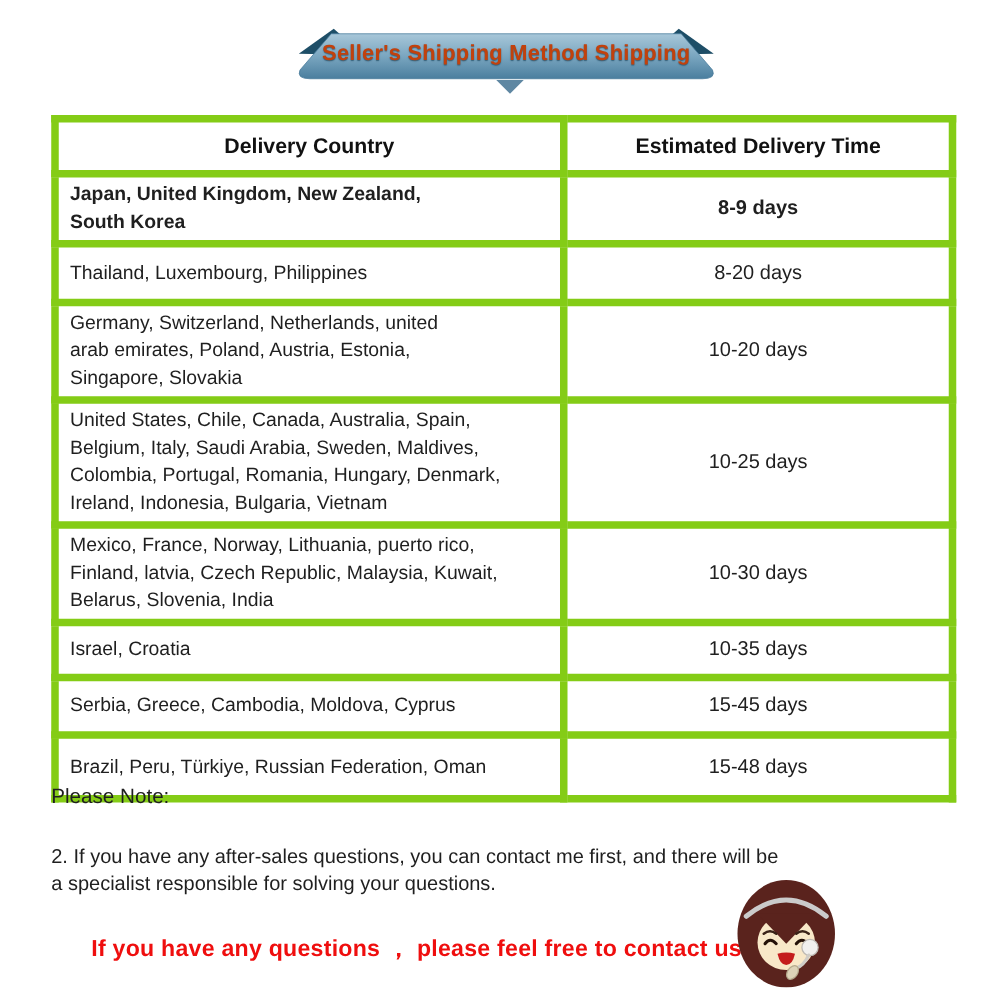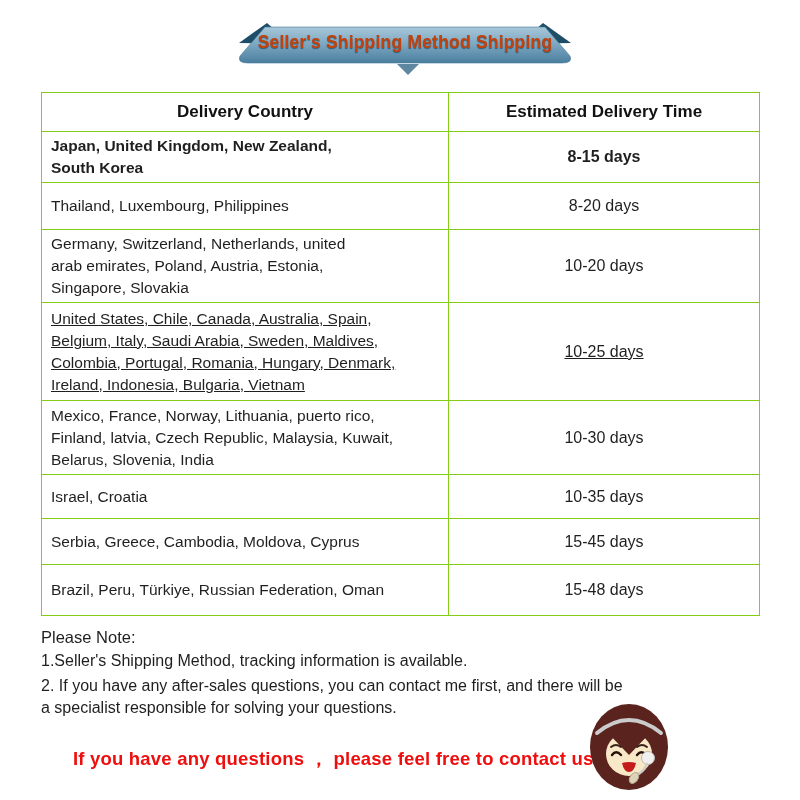--- a/index.html
+++ b/index.html
@@ -21,36 +21,36 @@
     position:absolute;left:397px;top:64px;width:0;height:0;
     border-left:11px solid transparent;border-right:11px solid transparent;
     border-top:11px solid #5f87a2;
   }
   
   .ship-table{
     position:absolute;left:41px;top:92px;width:718px;
     border-collapse:collapse;table-layout:fixed;
   }
   .ship-table th,.ship-table td{
-    border:1px solid #84cc16;vertical-align:middle;
+    border:6px solid #84cc16;vertical-align:middle;
   }
   .ship-table th{
     height:36px;font-size:17px;font-weight:bold;text-align:center;color:#111;
   }
   .cell-countries{
     font-size:15.5px;line-height:22px;padding:3px 4px 3px 9px;
     white-space:pre-line;color:#1f1f1f;
   }
   .cell-time{
     font-size:16px;text-align:center;color:#1f1f1f;
   }
   tbody tr:nth-child(1){height:50px;font-weight:bold;}
   tbody tr:nth-child(2){height:47px;}
   tbody tr:nth-child(3){height:72px;}
-  tbody tr:nth-child(4){height:98px;text-decoration:underline;}
+  tbody tr:nth-child(4){height:98px;}
   tbody tr:nth-child(5){height:74px;}
   tbody tr:nth-child(6){height:44px;}
   tbody tr:nth-child(7){height:46px;}
   tbody tr:nth-child(8){height:51px;}
   
   .please-note{position:absolute;left:41px;top:618px;font-size:16.5px;margin-top:10px;}
   .note-1{position:absolute;left:41px;top:652px;font-size:16px;}
   .note-2{position:absolute;left:41px;top:675px;font-size:16px;line-height:22px;white-space:pre-line;}
   
   .contact-msg{
@@ -89,21 +89,21 @@
     <thead>
       <tr>
         <th>Delivery Country</th>
         <th>Estimated Delivery Time</th>
       </tr>
     </thead>
     <tbody>
       <tr>
         <td class="cell-countries">Japan, United Kingdom, New Zealand,
 South Korea</td>
-        <td class="cell-time">8-15 days</td>
+        <td class="cell-time">8-9 days</td>
       </tr>
       <tr>
         <td class="cell-countries">Thailand, Luxembourg, Philippines</td>
         <td class="cell-time">8-20 days</td>
       </tr>
       <tr>
         <td class="cell-countries">Germany, Switzerland, Netherlands, united
 arab emirates, Poland, Austria, Estonia,
 Singapore, Slovakia</td>
         <td class="cell-time">10-20 days</td>
@@ -130,21 +130,20 @@
         <td class="cell-time">15-45 days</td>
       </tr>
       <tr>
         <td class="cell-countries">Brazil, Peru, Türkiye, Russian Federation, Oman</td>
         <td class="cell-time">15-48 days</td>
       </tr>
     </tbody>
   </table>
 
   <div class="please-note">Please Note:</div>
-  <div class="note-1">1.Seller's Shipping Method, tracking information is available.</div>
   <div class="note-2">2. If you have any after-sales questions, you can contact me first, and there will be
 a specialist responsible for solving your questions.</div>
 
   <div class="contact-msg">If you have any questions ， please feel free to contact us</div>
 
   <svg class="service-girl" width="82" height="88" viewBox="0 0 82 88">
     <ellipse cx="41" cy="45" rx="39" ry="43" fill="#5a231d"></ellipse>
     <path d="M 9,31 Q 41,5 73,31" stroke="#cbcbcb" stroke-width="4" fill="none" stroke-linecap="round"></path>
     <ellipse cx="41" cy="52" rx="23" ry="22" fill="#f8e8c8"></ellipse>
     <polygon points="18,29 64,29 41,53" fill="#5a231d"></polygon>

